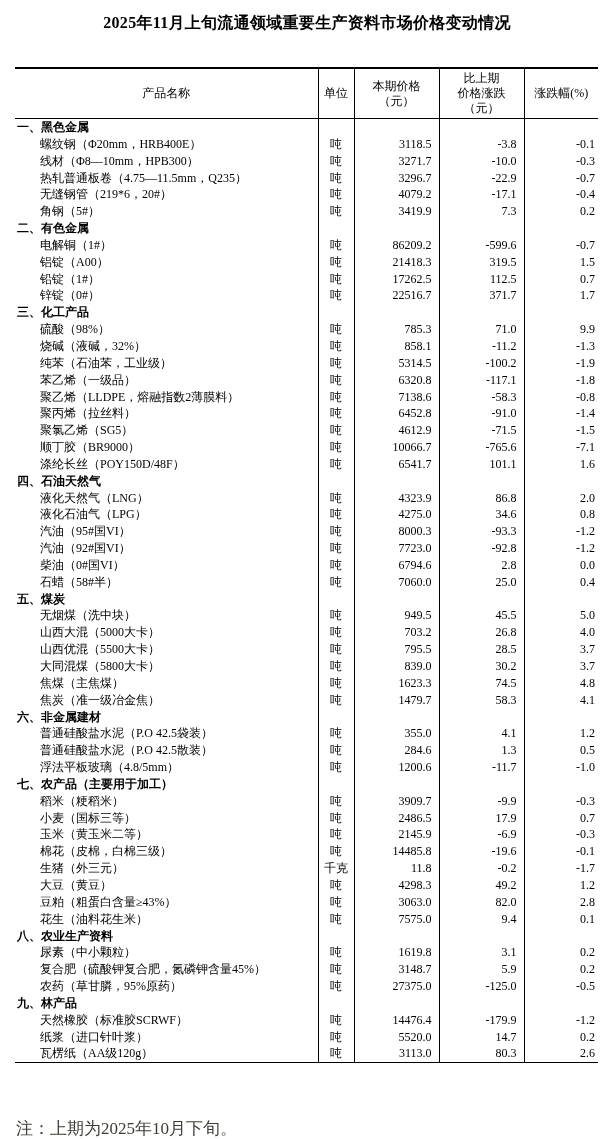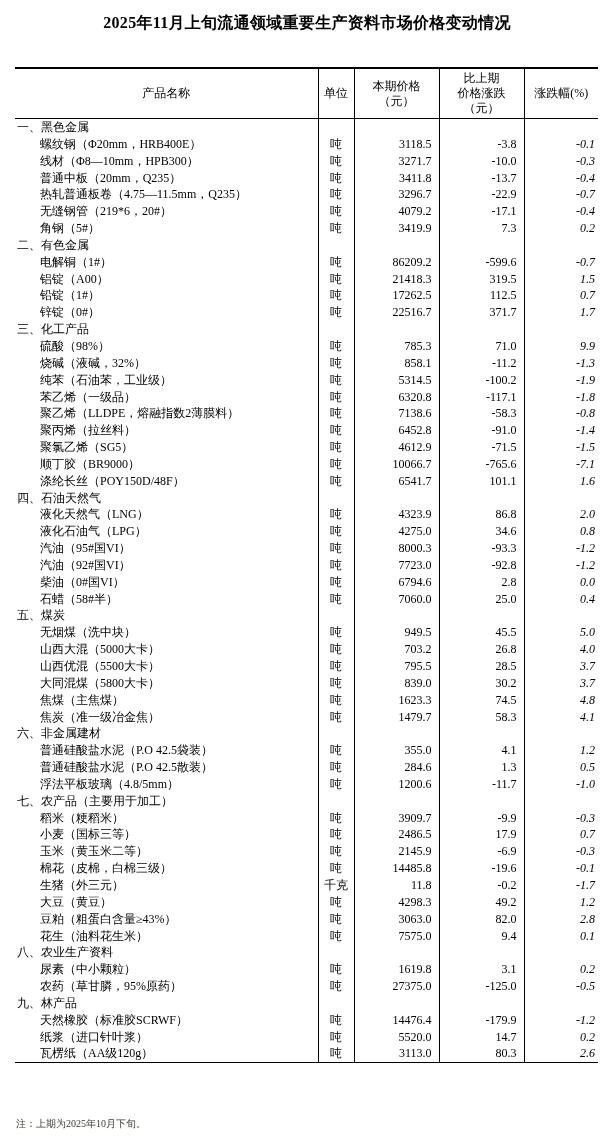--- a/index.html
+++ b/index.html
@@ -56,41 +56,40 @@
   tbody td {
     font-size: 12px;
     height: 16.85px;
     line-height: 16.85px;
     padding: 0;
     white-space: nowrap;
     overflow: hidden;
     vertical-align: middle;
   }
   tr.section-row td.c-product {
-    font-weight: normal;
+    font-weight: bold;
     padding-left: 2px;
   }
   tr.item-row td.c-product {
     padding-left: 25px;
   }
   td.c-unit { text-align: center; }
   td.c-price, td.c-change {
     text-align: right;
     padding-right: 7px;
   }
   td.c-pct {
     text-align: right;
     padding-right: 3px;
-    font-style: italic;
   }
   .note {
     position: absolute;
     left: 16px;
     top: 1117px;
-    font-size: 10px;
+    font-size: 17px;
     color: #3e3b33;
   }
 </style>
 </head>
 <body>
 
 <div class="page">
   <div class="title">2025年11月上旬流通领域重要生产资料市场价格变动情况</div>
 
   <table class="price-table">
@@ -129,27 +128,20 @@
           <td class="c-pct bl">-0.1</td>
         </tr>
         <tr class="item-row">
           <td class="c-product">线材（Φ8—10mm，HPB300）</td>
           <td class="c-unit bl">吨</td>
           <td class="c-price bl">3271.7</td>
           <td class="c-change bl">-10.0</td>
           <td class="c-pct bl">-0.3</td>
         </tr>
         <tr class="item-row">
-          <td class="c-product">普通中板（20mm，Q235）</td>
-          <td class="c-unit bl">吨</td>
-          <td class="c-price bl">3411.8</td>
-          <td class="c-change bl">-13.7</td>
-          <td class="c-pct bl">-0.4</td>
-        </tr>
-        <tr class="item-row">
           <td class="c-product">热轧普通板卷（4.75—11.5mm，Q235）</td>
           <td class="c-unit bl">吨</td>
           <td class="c-price bl">3296.7</td>
           <td class="c-change bl">-22.9</td>
           <td class="c-pct bl">-0.7</td>
         </tr>
         <tr class="item-row">
           <td class="c-product">无缝钢管（219*6，20#）</td>
           <td class="c-unit bl">吨</td>
           <td class="c-price bl">4079.2</td>
@@ -462,20 +454,27 @@
           <td class="c-unit bl"></td>
           <td class="c-price bl"></td>
           <td class="c-change bl"></td>
           <td class="c-pct bl"></td>
         </tr>
         <tr class="item-row">
           <td class="c-product">尿素（中小颗粒）</td>
           <td class="c-unit bl">吨</td>
           <td class="c-price bl">1619.8</td>
           <td class="c-change bl">3.1</td>
+          <td class="c-pct bl">0.2</td>
+        </tr>
+        <tr class="item-row">
+          <td class="c-product">复合肥（硫酸钾复合肥，氮磷钾含量45%）</td>
+          <td class="c-unit bl">吨</td>
+          <td class="c-price bl">3148.7</td>
+          <td class="c-change bl">5.9</td>
           <td class="c-pct bl">0.2</td>
         </tr>
         <tr class="item-row">
           <td class="c-product">农药（草甘膦，95%原药）</td>
           <td class="c-unit bl">吨</td>
           <td class="c-price bl">27375.0</td>
           <td class="c-change bl">-125.0</td>
           <td class="c-pct bl">-0.5</td>
         </tr>
         <tr class="section-row">

